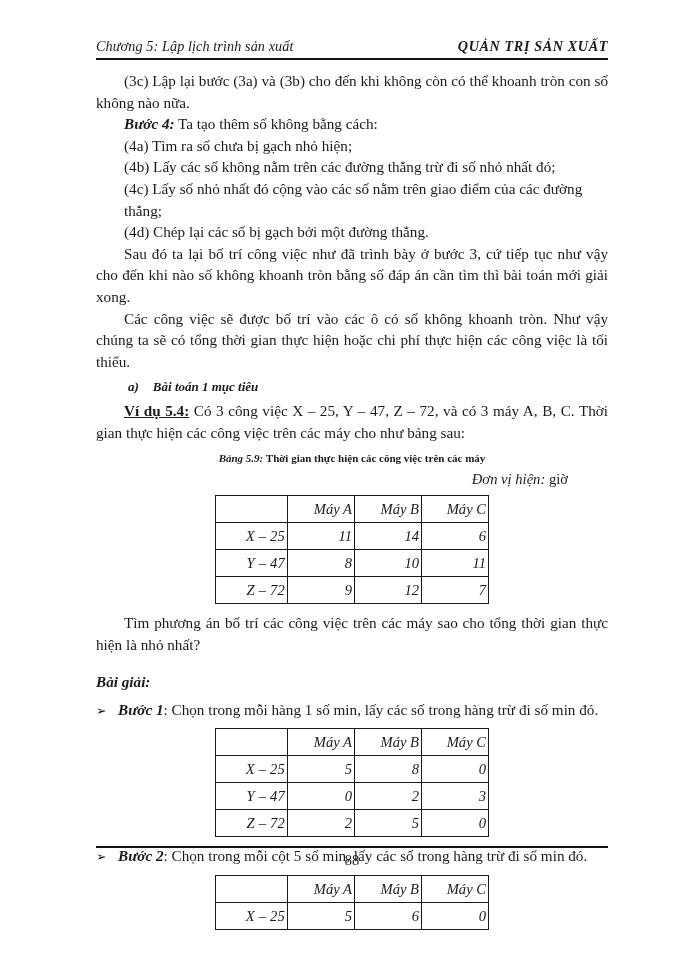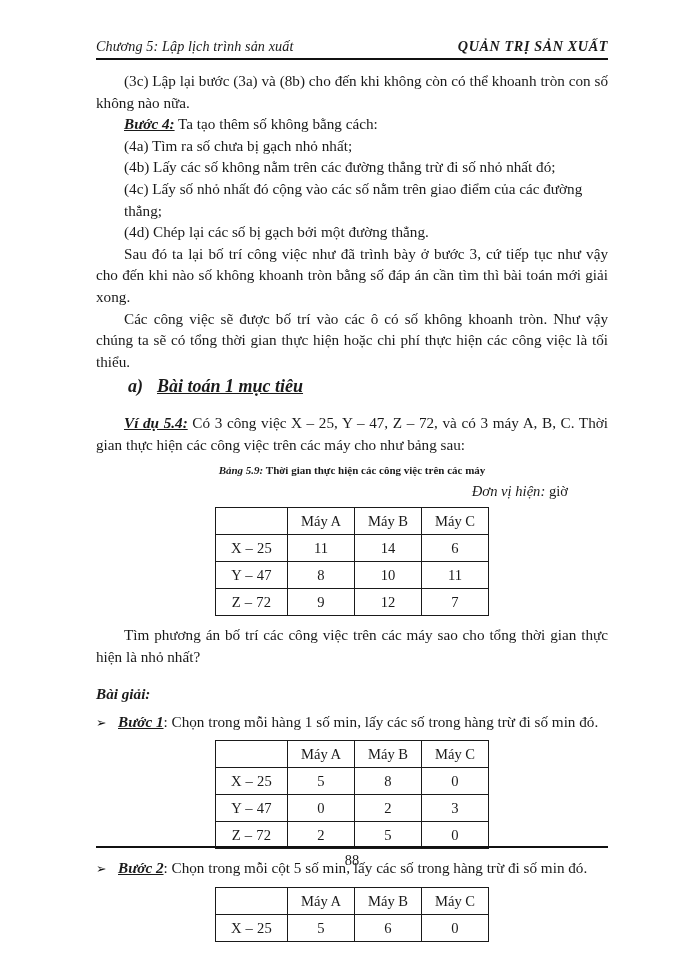--- a/index.html
+++ b/index.html
@@ -63,42 +63,40 @@
     line-height: 21.6px;
     text-align: justify;
     text-justify: inter-word;
   }
   p.indent {
     text-indent: 28px;
   }
   .b-italic {
     font-weight: bold;
     font-style: italic;
-    text-decoration: underline;
   }
   .underline-bi {
     font-weight: bold;
-    font-style: italic;
     text-decoration: underline;
   }
 
   
   p.sub {
     margin: 0;
     padding-left: 28px;
     font-size: 15.2px;
     line-height: 21.6px;
     text-align: left;
   }
 
   
   .letter-head {
-    margin: 4px 0 14px 0;
+    margin: 4px 0 2px 0;
     padding-left: 32px;
-    font-size: 18px;
+    font-size: 13px;
     line-height: 21.6px;
   }
   .letter-head .letter {
     font-weight: bold;
     font-style: italic;
     margin-right: 14px;
   }
 
   
   .table-caption {
@@ -129,25 +127,26 @@
     margin: 6px 0 8px 0;
   }
   table.grid {
     border-collapse: collapse;
     font-size: 14.6px;
     table-layout: fixed;
   }
   table.grid td, table.grid th {
     border: 1.3px solid #1a1a1a;
     height: 26px;
-    text-align: center;
+    text-align: right;
     vertical-align: middle;
     font-weight: normal;
     padding: 0 2px;
     line-height: 24px;
+    font-style: italic;
   }
   table.grid col.c0 { width: 72px; }
   table.grid col.cx { width: 67px; }
   table.grid tr.head td { }
   table.grid td.corner {
     border-top: 1.3px solid #1a1a1a;
   }
   table.grid td.rowlabel {
     letter-spacing: 0.2px;
   }
@@ -200,28 +199,28 @@
 <div class="page">
 
   <div class="content-area">
 
     <div class="running-head">
       <span class="head-left">Chương 5: Lập lịch trình sản xuất</span>
       <span class="head-right">QUẢN TRỊ SẢN XUẤT</span>
     </div>
     <div class="head-rule"></div>
 
-    <p class="body indent">(3c) Lập lại bước (3a) và (8b) cho đến khi không còn có thể khoanh tròn con số không nào nữa.</p>
+    <p class="body indent">(3c) Lập lại bước (3a) và (3b) cho đến khi không còn có thể khoanh tròn con số không nào nữa.</p>
 
 
     <p class="body sub">
       <span class="b-italic">Bước 4:</span><span> Ta tạo thêm số không bằng cách:</span>
     </p>
 
-    <p class="sub">(4a) Tìm ra số chưa bị gạch nhỏ nhất;</p>
+    <p class="sub">(4a) Tìm ra số chưa bị gạch nhỏ hiện;</p>
     <p class="sub">(4b) Lấy các số không nằm trên các đường thẳng trừ đi số nhỏ nhất đó;</p>
     <p class="sub">(4c) Lấy số nhỏ nhất đó cộng vào các số nằm trên giao điểm của các đường thẳng;</p>
     <p class="sub">(4d) Chép lại các số bị gạch bởi một đường thẳng.</p>
 
     <p class="body indent">Sau đó ta lại bố trí công việc như đã trình bày ở bước 3, cứ tiếp tục như vậy cho đến khi nào số không khoanh tròn bằng số đáp án cần tìm thì bài toán mới giải xong.</p>
 
     <p class="body indent">Các công việc sẽ được bố trí vào các ô có số không khoanh tròn. Như vậy chúng ta sẽ có tổng thời gian thực hiện hoặc chi phí thực hiện các công việc là tối thiểu.</p>
 
     <div class="letter-head">
       <span class="letter">a)</span><span class="b-italic">Bài toán 1 mục tiêu</span>

